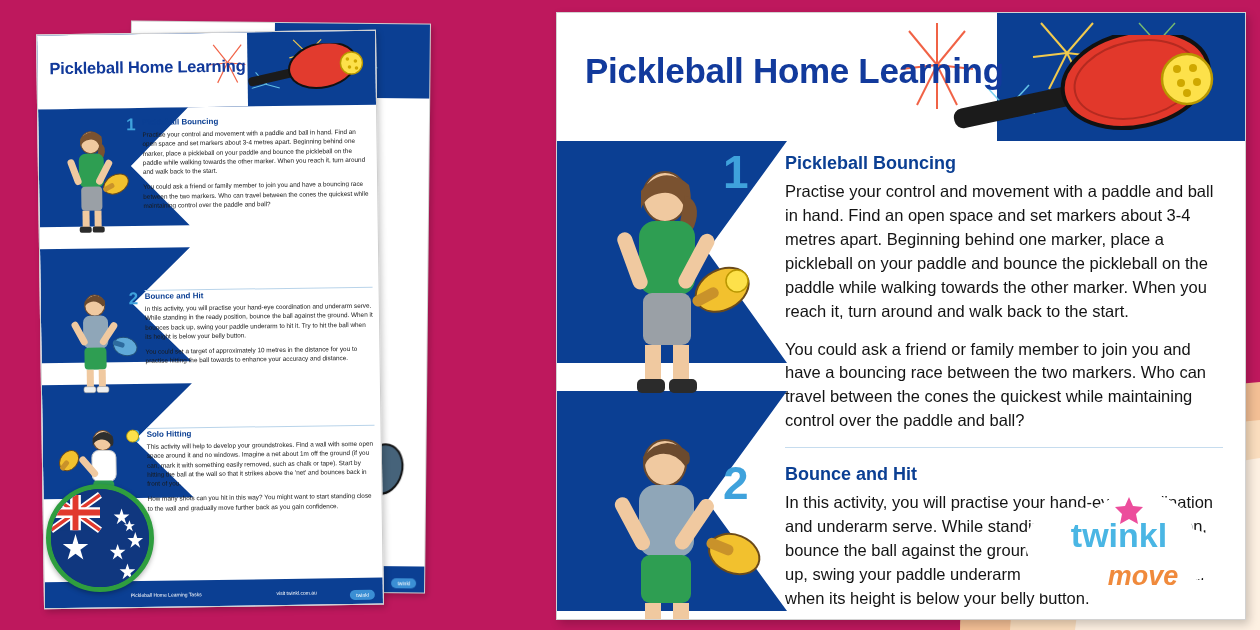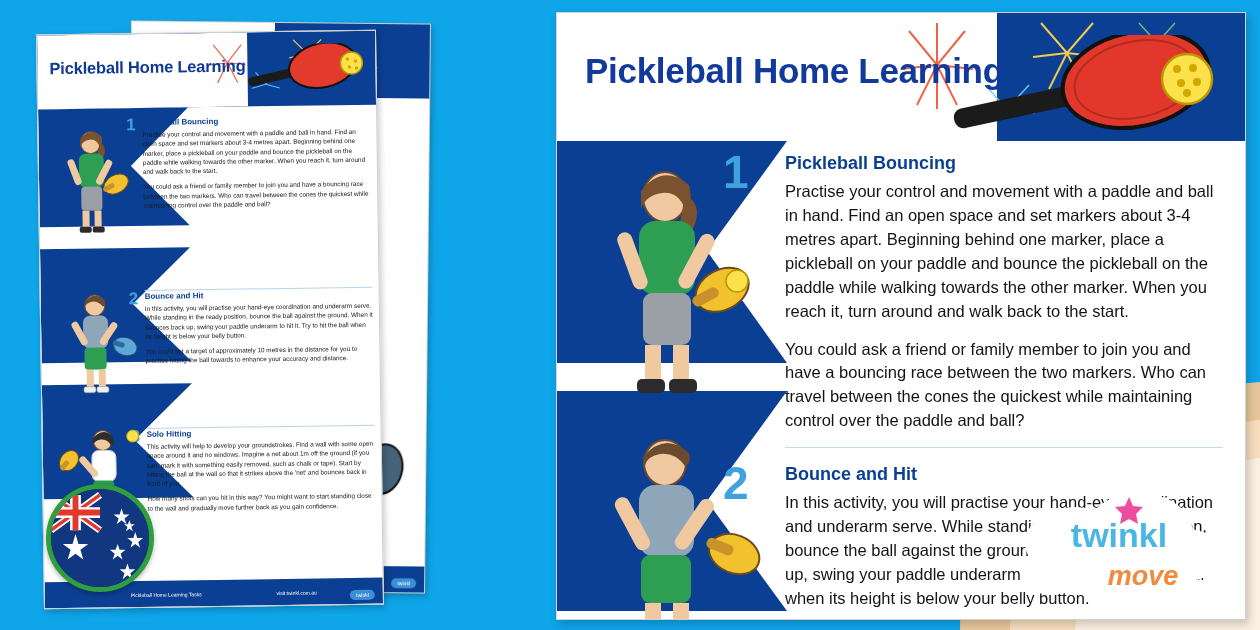--- a/index.html
+++ b/index.html
@@ -5,21 +5,21 @@
   * { box-sizing: border-box; }
   html, body {
     margin: 0; padding: 0;
     width: 1260px; height: 630px;
     overflow: hidden;
     font-family: "Liberation Sans", sans-serif;
   }
   #stage {
     position: relative;
     width: 1260px; height: 630px;
-    background: #0ea5e9;
+    background: #be185d;
     overflow: hidden;
   }
 
   
   .bg-swoosh {
     position: absolute;
     left: 0; top: 0;
     width: 1260px; height: 630px;
     pointer-events: none;
   }

